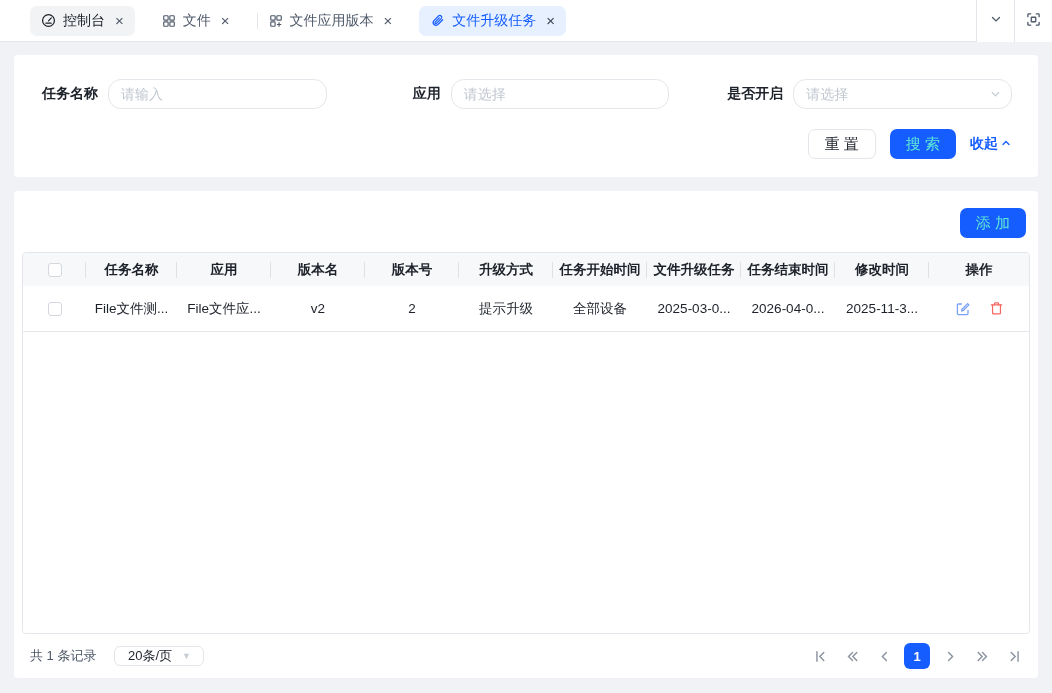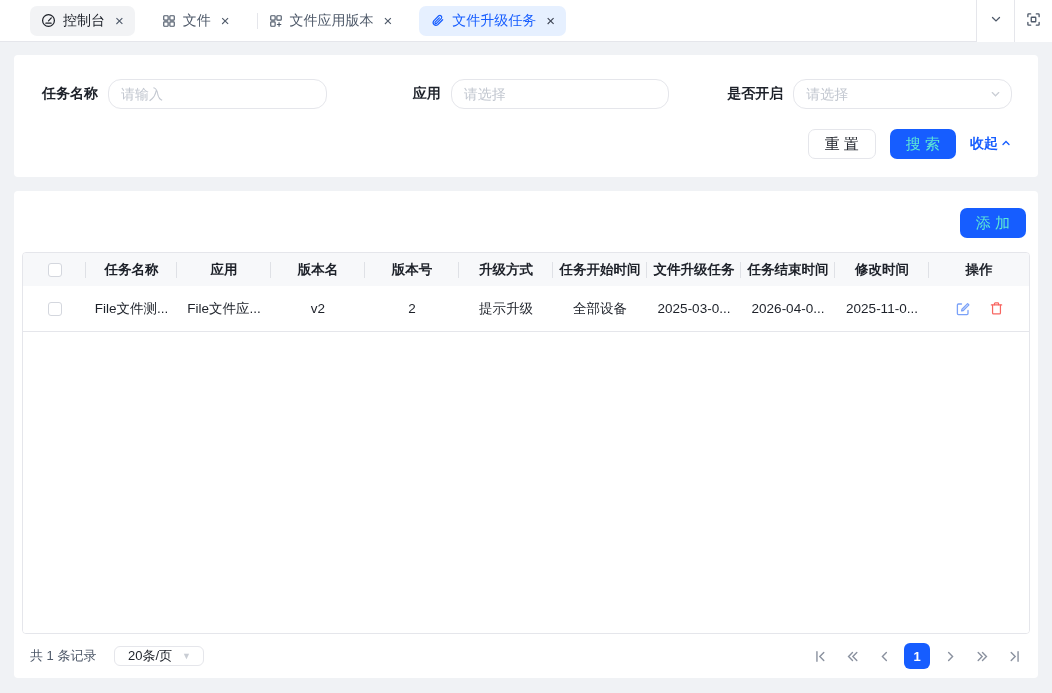--- a/index.html
+++ b/index.html
@@ -257,21 +257,21 @@
         <span class="checkbox"></span>
       </div>
       <div class="cell c-name">File文件测...</div>
       <div class="cell c-col">File文件应...</div>
       <div class="cell c-col">v2</div>
       <div class="cell c-col">2</div>
       <div class="cell c-col">提示升级</div>
       <div class="cell c-col">全部设备</div>
       <div class="cell c-col">2025-03-0...</div>
       <div class="cell c-col">2026-04-0...</div>
-      <div class="cell c-col">2025-11-0...</div>
+      <div class="cell c-col">2025-11-3...</div>
       <div class="cell c-op">
         <span class="op-icons">
           <span class="icon-btn">
             <svg width="16" height="16" viewBox="0 0 16 16" fill="none" stroke="#7aa1f8" stroke-width="1.3" stroke-linecap="round" stroke-linejoin="round">
               <path d="M13 9.5 V12.6 a1 1 0 0 1 -1 1 H3.4 a1 1 0 0 1 -1 -1 V4 a1 1 0 0 1 1 -1 H6.5"></path>
               <path d="M12.6 2.6 L13.9 3.9 L8.3 9.5 L6.6 9.9 L7 8.2 Z"></path>
             </svg>
           </span>
           <span class="icon-btn">
             <svg width="15" height="15" viewBox="0 0 16 16" fill="none" stroke="#f76560" stroke-width="1.3" stroke-linecap="round" stroke-linejoin="round">

